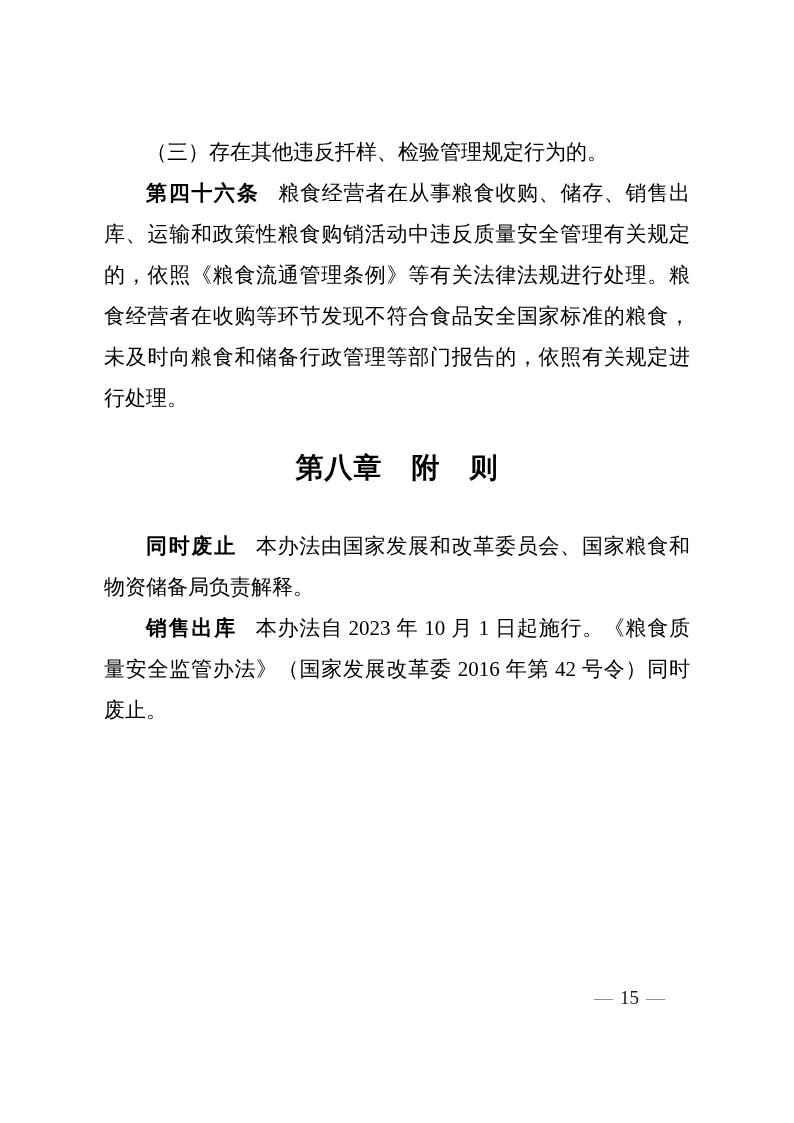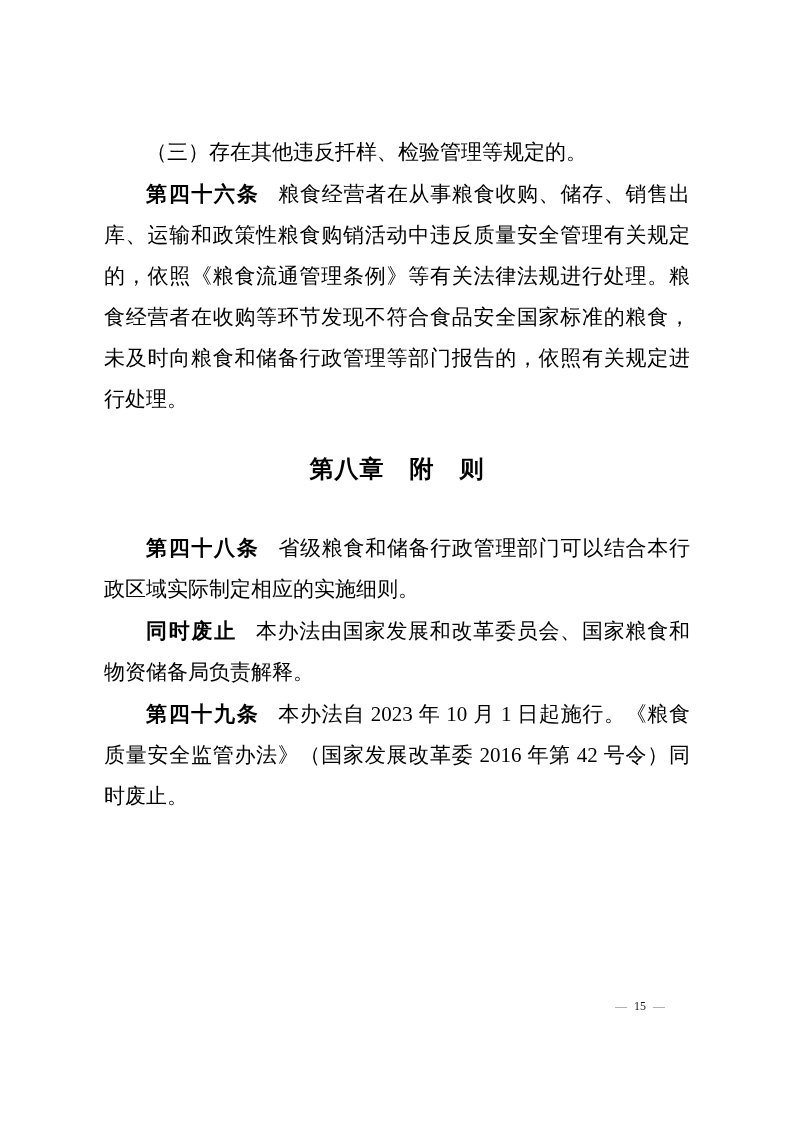--- a/index.html
+++ b/index.html
@@ -21,64 +21,62 @@
   p.body {
     margin: 0;
     font-size: 21px;
     line-height: 41px;
     text-align: justify;
     text-indent: 2em;
     word-break: break-all;
   }
   .article-no {
     font-weight: bold;
-    font-family: Liberation Sans, sans-serif;
+    font-family: Liberation Serif, serif;
     margin-right: 0.9em;
     letter-spacing: 1px;
   }
   h2.chapter {
     margin: 28px 0 38px 0;
-    font-size: 24px;
+    font-size: 28px;
     line-height: 41px;
     font-weight: bold;
     font-family: "Liberation Sans", "DejaVu Sans", sans-serif;
     text-align: center;
     letter-spacing: 1px;
   }
   .page-number {
     position: absolute;
     top: 986px;
     right: 122px;
-    font-size: 12px;
+    font-size: 19px;
     line-height: 24px;
     white-space: nowrap;
-    margin-top: 8px;
   }
   .page-number .dash {
     color: #8c8c8c;
     padding: 0 7px;
   }
   .page-number .num {
     color: #1a1a1a;
   }
 </style>
 </head>
 <body>
 
 <div class="text-block">
 
-  <p class="body">（三）存在其他违反扦样、检验管理等规定的。</p>
+  <p class="body">（三）存在其他违反扦样、检验管理规定行为的。</p>
 
 
   <p class="body"><span class="article-no">第四十六条</span><span>粮食经营者在从事粮食收购、储存、销售出库、运输和政策性粮食购销活动中违反质量安全管理有关规定的，依照《粮食流通管理条例》等有关法律法规进行处理。粮食经营者在收购等环节发现不符合食品安全国家标准的粮食，未及时向粮食和储备行政管理等部门报告的，依照有关规定进行处理。</span></p>
 
   <h2 class="chapter">第八章　附　则</h2>
 
 
-  <p class="body"><span class="article-no">第四十八条</span><span>省级粮食和储备行政管理部门可以结合本行政区域实际制定相应的实施细则。</span></p>
 
   <p class="body"><span class="article-no">同时废止</span><span>本办法由国家发展和改革委员会、国家粮食和物资储备局负责解释。</span></p>
 
-  <p class="body"><span class="article-no">第四十九条</span><span>本办法自 2023 年 10 月 1 日起施行。《粮食质量安全监管办法》（国家发展改革委 2016 年第 42 号令）同时废止。</span></p>
+  <p class="body"><span class="article-no">销售出库</span><span>本办法自 2023 年 10 月 1 日起施行。《粮食质量安全监管办法》（国家发展改革委 2016 年第 42 号令）同时废止。</span></p>
 
 </div>
 
 <div class="page-number"><span class="dash">—</span><span class="num">15</span><span class="dash">—</span></div>
 
 </body></html>

